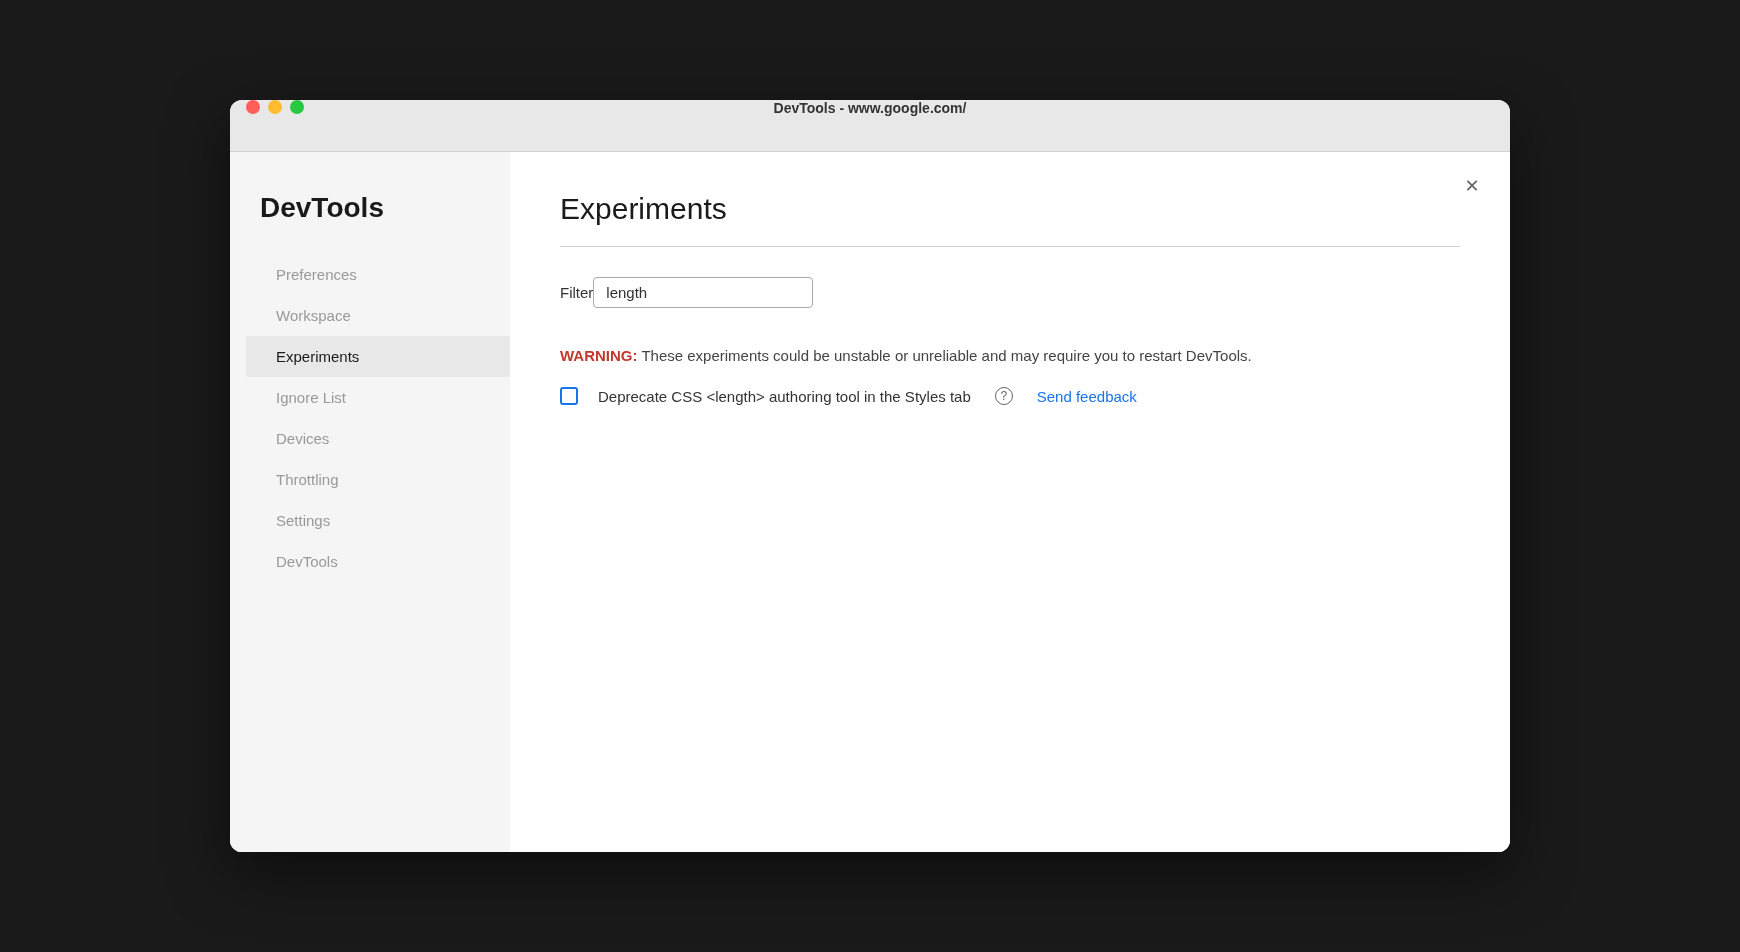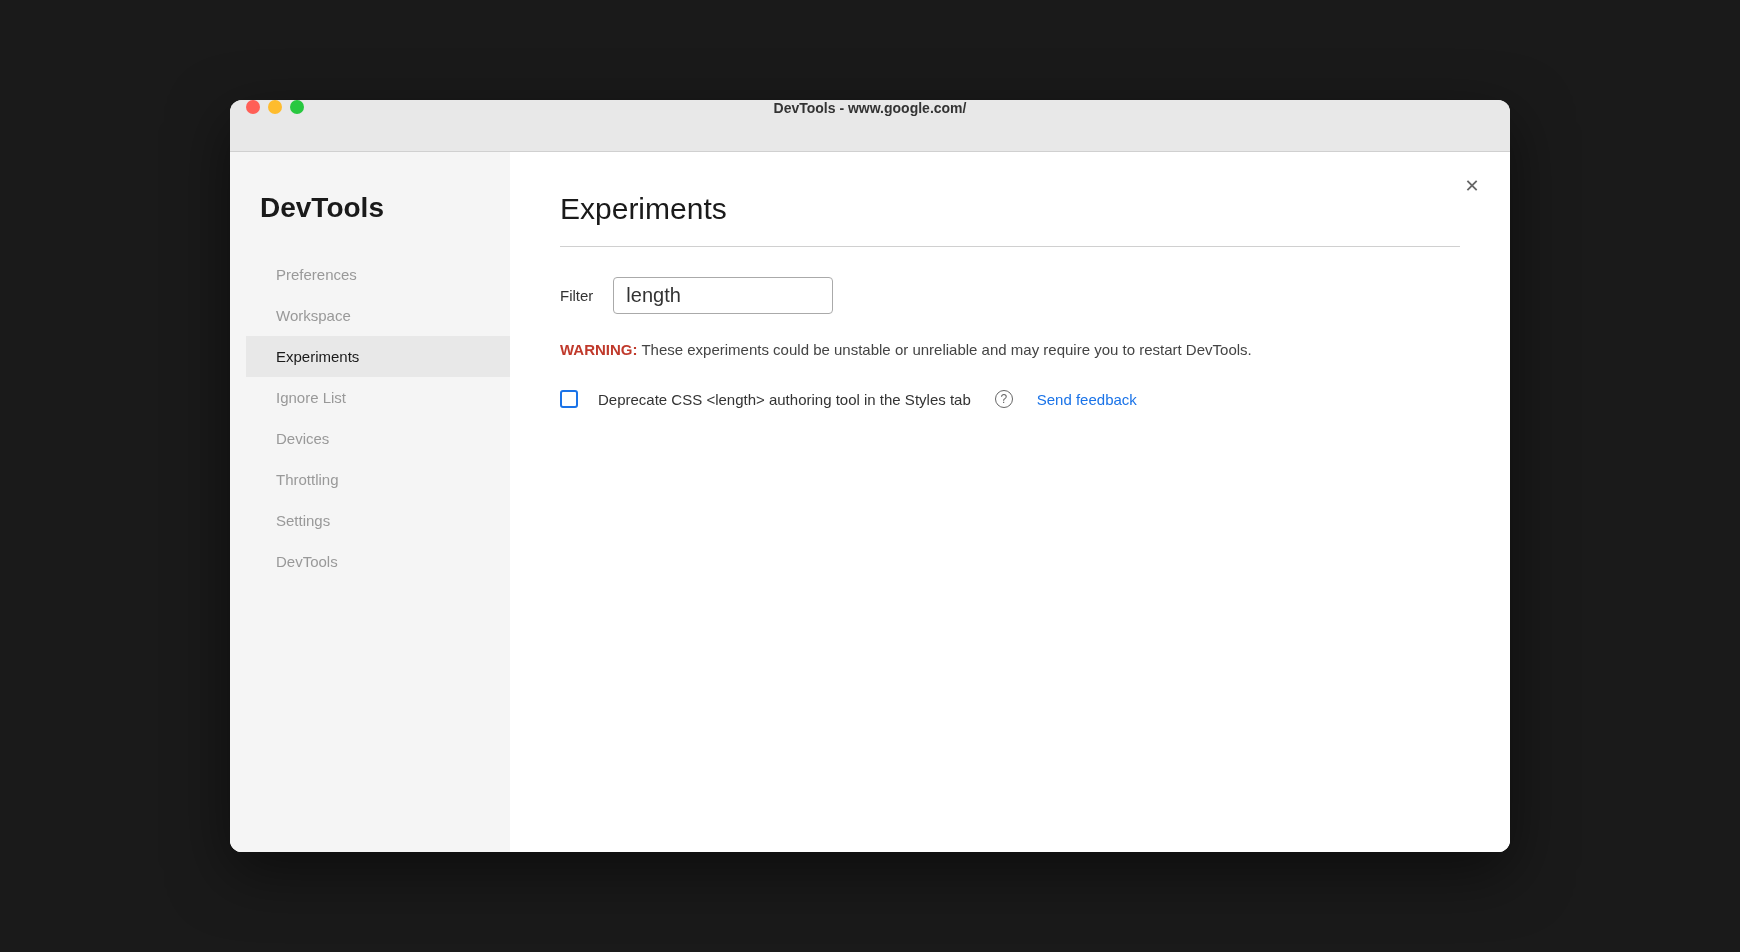--- a/index.html
+++ b/index.html
@@ -130,44 +130,43 @@
 
     .divider {
       border: none;
       border-top: 1px solid #d0d0d0;
       margin-bottom: 30px;
     }
 
     .filter-row {
       display: flex;
       align-items: center;
-      gap: 20px;
-      margin-bottom: 24px;
+      margin-bottom: 36px;
     }
 
     .filter-label {
       font-size: 15px;
       color: #333;
     }
 
     .filter-input {
       border: 1px solid #aaa;
       border-radius: 4px;
       padding: 6px 12px;
-      font-size: 20px;
+      font-size: 15px;
       width: 220px;
       outline: none;
       color: #333;
     }
 
     .warning-text {
       font-size: 15px;
       color: #444;
       line-height: 1.6;
-      margin-bottom: 28px;
+      margin-bottom: 19px;
     }
 
     .warning-text .warning-label {
       color: #c0392b;
       font-weight: 600;
     }
 
     .experiment-row {
       display: flex;
       align-items: center;

